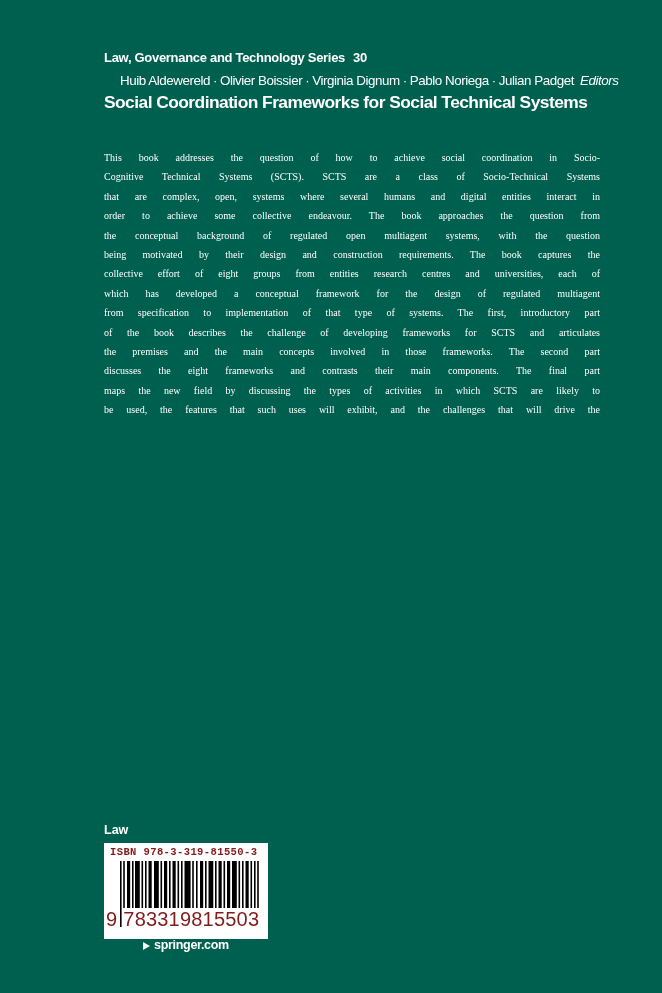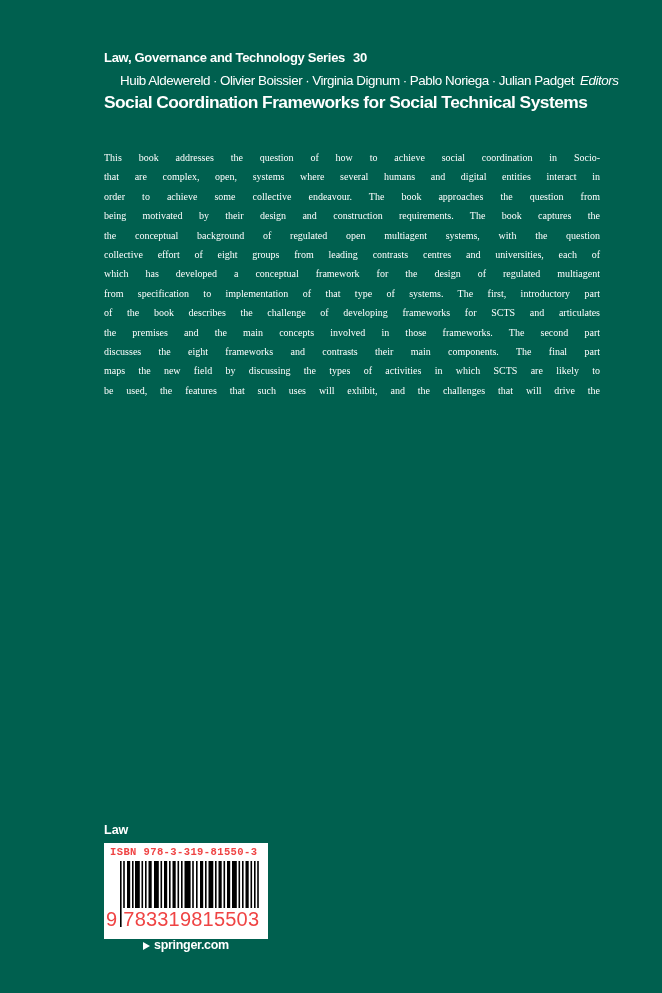--- a/index.html
+++ b/index.html
@@ -73,21 +73,21 @@
       font-weight: bold;
       font-size: 12.5px;
     }
     .barcode-box {
       position: absolute;
       left: 104px;
       top: 843px;
       width: 164px;
       height: 96px;
       background: #ffffff;
-      color: #ef4444;
+      color: #7f1d1d;
     }
     .isbn-text {
       position: absolute;
       left: 6px;
       top: 3px;
       font-family: "Liberation Mono", monospace;
       font-weight: bold;
       font-size: 10.5px;
       letter-spacing: 0.4px;
       white-space: nowrap;
@@ -141,25 +141,26 @@
 </div>
 
 <div class="editors">
   <span>Huib Aldewereld</span><span class="sep">·</span><span>Olivier Boissier</span><span class="sep">·</span><span>Virginia Dignum</span><span class="sep">·</span><span>Pablo Noriega</span><span class="sep">·</span><span>Julian Padget</span><span class="role">Editors</span>
 </div>
 
 <div class="title">Social Coordination Frameworks for Social Technical Systems</div>
 
 <div class="blurb">
   <span class="line">This book addresses the question of how to achieve social coordination in Socio-</span>
+  <span class="line">Cognitive Technical Systems (SCTS). SCTS are a class of Socio-Technical Systems</span>
   <span class="line">that are complex, open, systems where several humans and digital entities interact in</span>
   <span class="line">order to achieve some collective endeavour. The book approaches the question from</span>
+  <span class="line">the conceptual background of regulated open multiagent systems, with the question</span>
   <span class="line">being motivated by their design and construction requirements. The book captures the</span>
-  <span class="line">the conceptual background of regulated open multiagent systems, with the question</span>
-  <span class="line">collective effort of eight groups from leading contrasts centres and universities, each of</span>
+  <span class="line">collective effort of eight groups from entities research centres and universities, each of</span>
   <span class="line">which has developed a conceptual framework for the design of regulated multiagent</span>
   <span class="line">from specification to implementation of that type of systems. The first, introductory part</span>
   <span class="line">of the book describes the challenge of developing frameworks for SCTS and articulates</span>
   <span class="line">the premises and the main concepts involved in those frameworks. The second part</span>
   <span class="line">discusses the eight frameworks and contrasts their main components. The final part</span>
   <span class="line">maps the new field by discussing the types of activities in which SCTS are likely to</span>
   <span class="line">be used, the features that such uses will exhibit, and the challenges that will drive the</span>
 </div>
 
 <div class="subject">Law</div>

